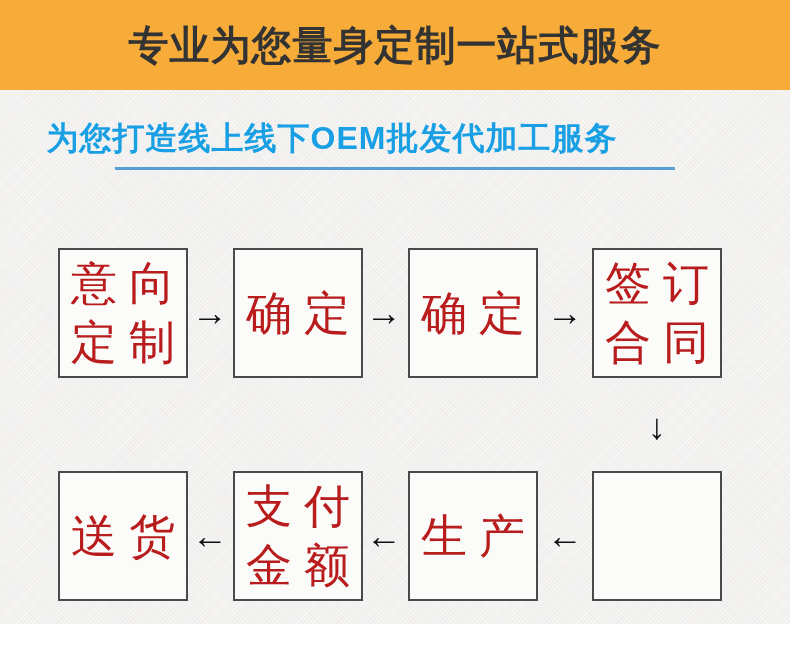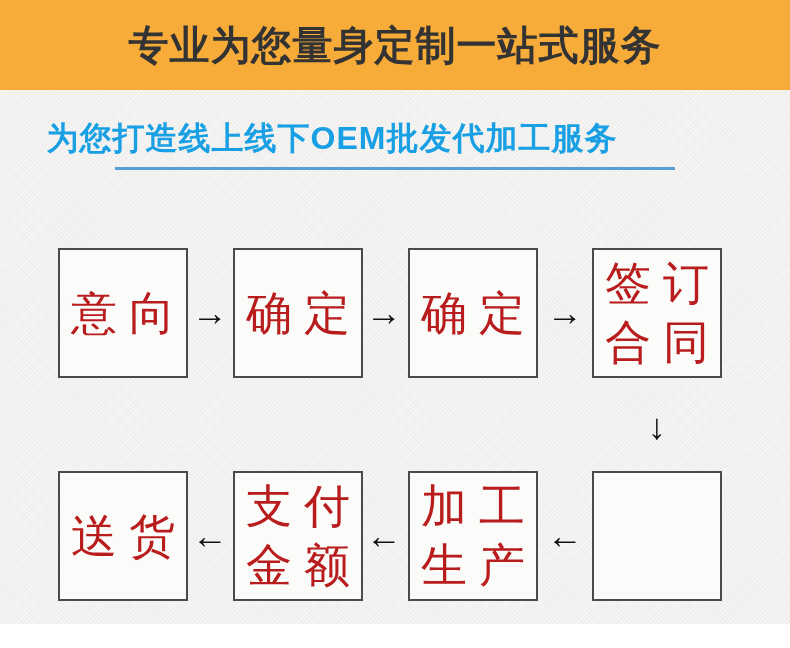--- a/index.html
+++ b/index.html
@@ -56,20 +56,21 @@
     <h1>专业为您量身定制一站式服务</h1>
   </header>
 
   <h2 class="subtitle">为您打造线上线下OEM批发代加工服务</h2>
   <div class="underline"></div>
 
   <section>
 
     <div class="fbox b1">
       <span class="ln">意向</span>
+      <span class="ln">定制</span>
     </div>
     <span class="arrow a1">→</span>
 
     <div class="fbox b2">
       <span class="ln">确定</span>
     </div>
     <span class="arrow a2">→</span>
 
     <div class="fbox b3">
       <span class="ln">确定</span>
@@ -88,21 +89,20 @@
     </div>
     <span class="arrow a4">←</span>
 
     <div class="fbox b6">
       <span class="ln">支付</span>
       <span class="ln">金额</span>
     </div>
     <span class="arrow a5">←</span>
 
     <div class="fbox b7">
-      <span class="ln">加工</span>
       <span class="ln">生产</span>
     </div>
     <span class="arrow a6">←</span>
 
     <div class="fbox b8">
     </div>
 
   </section>
 
   <div class="white-strip"></div>

